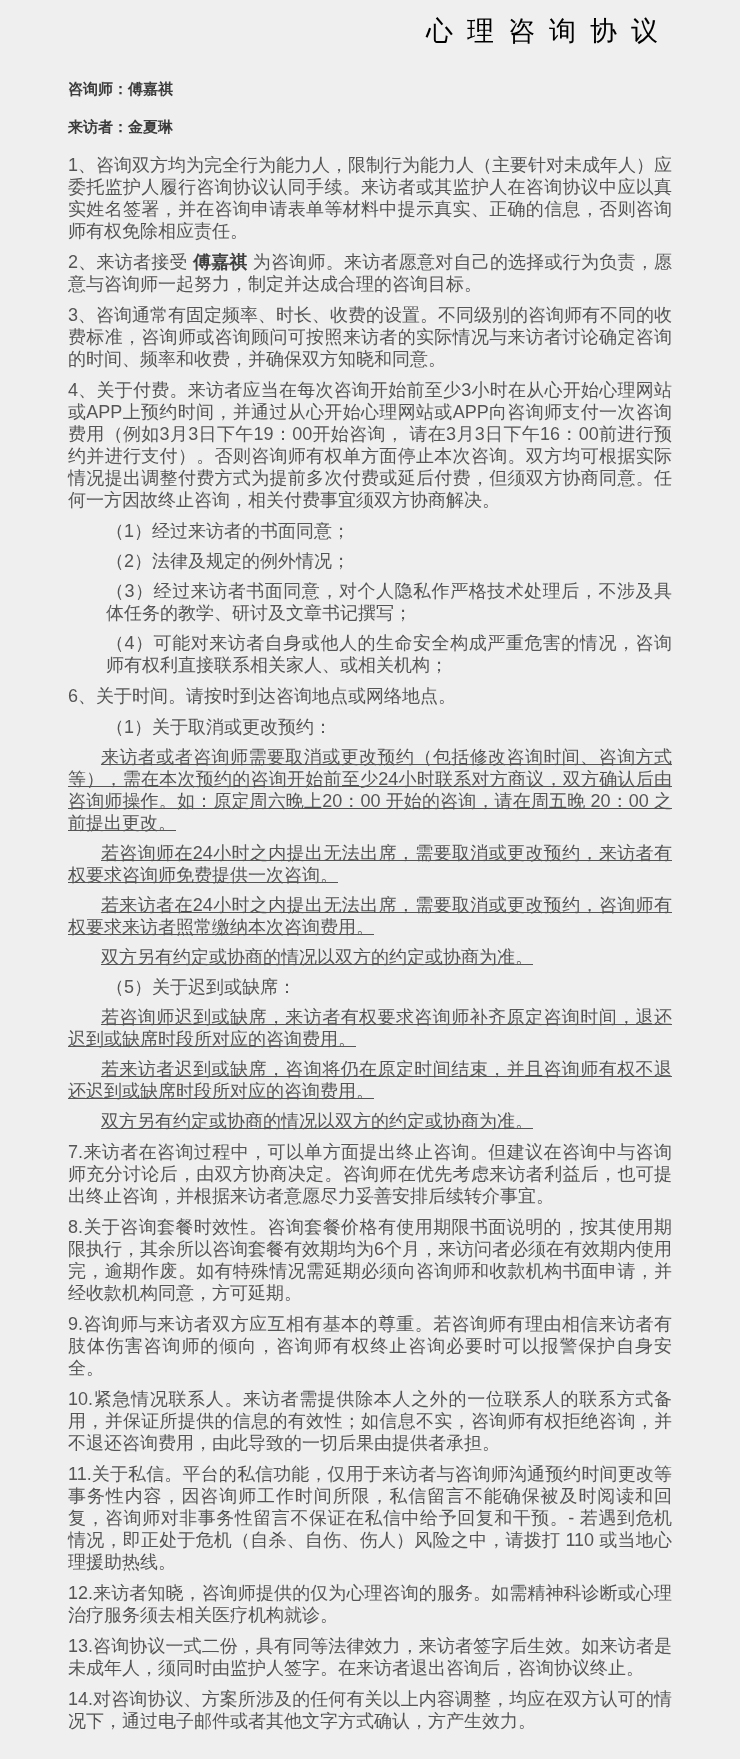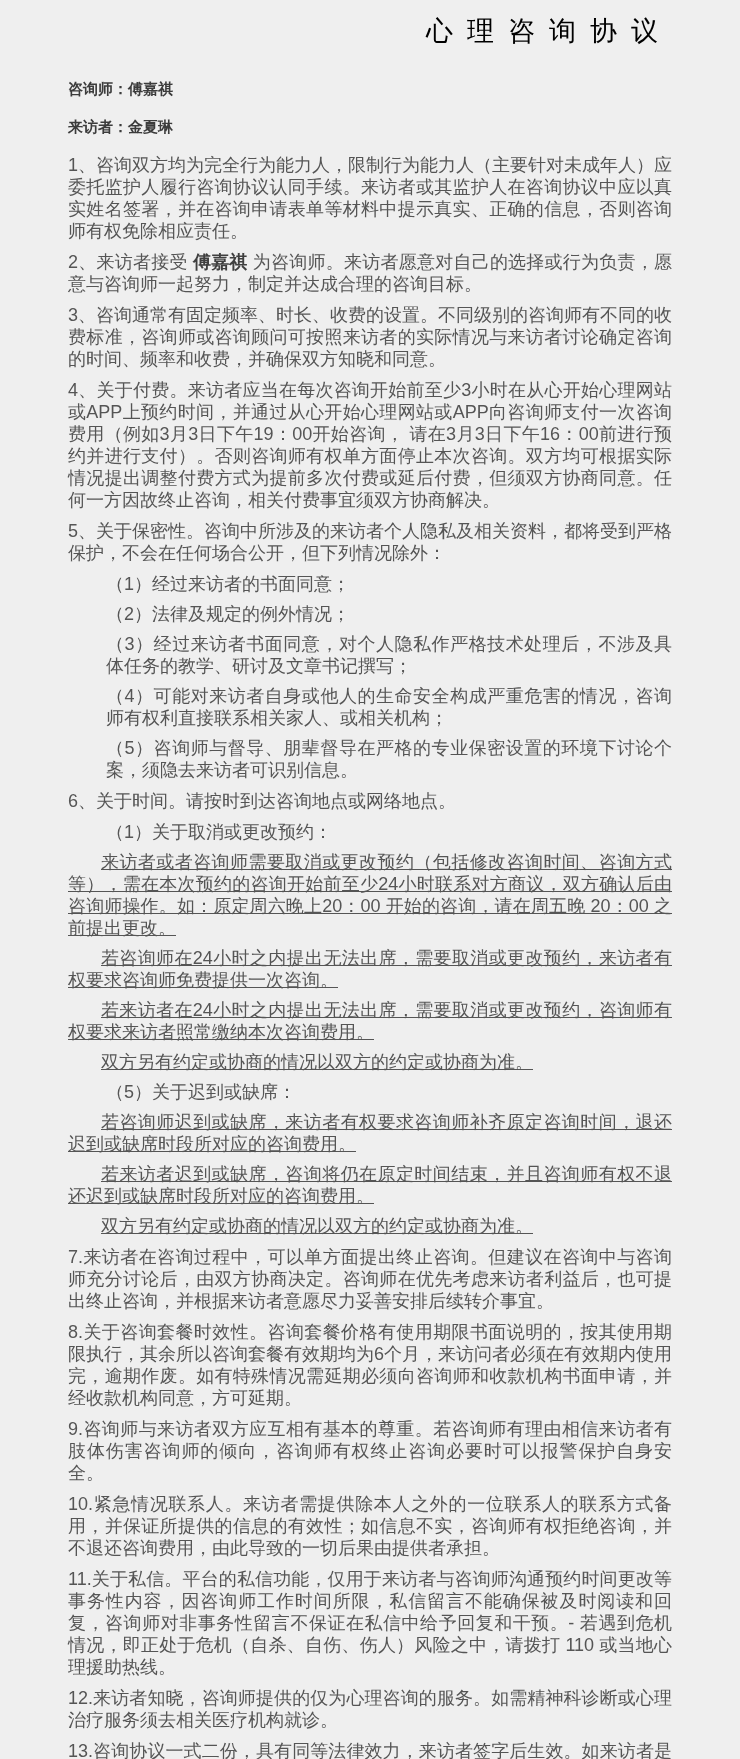--- a/index.html
+++ b/index.html
@@ -63,26 +63,24 @@
   <div class="parties">
     <p class="party-line"><span>咨询师：</span><span>傅嘉祺</span></p>
     <p class="party-line"><span>来访者：</span><span>金夏琳</span></p>
   </div>
 
   <div class="clauses">
       <p class="clause main"><span>1、咨询双方均为完全行为能力人，限制行为能力人（主要针对未成年人）应委托监护人履行咨询协议认同手续。来访者或其监护人在咨询协议中应以真实姓名签署，并在咨询申请表单等材料中提示真实、正确的信息，否则咨询师有权免除相应责任。</span></p>
       <p class="clause main"><span>2、来访者接受 </span><span class="b">傅嘉祺</span><span> 为咨询师。来访者愿意对自己的选择或行为负责，愿意与咨询师一起努力，制定并达成合理的咨询目标。</span></p>
       <p class="clause main"><span>3、咨询通常有固定频率、时长、收费的设置。不同级别的咨询师有不同的收费标准，咨询师或咨询顾问可按照来访者的实际情况与来访者讨论确定咨询的时间、频率和收费，并确保双方知晓和同意。</span></p>
       <p class="clause main"><span>4、关于付费。来访者应当在每次咨询开始前至少3小时在从心开始心理网站或APP上预约时间，并通过从心开始心理网站或APP向咨询师支付一次咨询费用（例如3月3日下午19：00开始咨询， 请在3月3日下午16：00前进行预约并进行支付）。否则咨询师有权单方面停止本次咨询。双方均可根据实际情况提出调整付费方式为提前多次付费或延后付费，但须双方协商同意。任何一方因故终止咨询，相关付费事宜须双方协商解决。</span></p>
-      <p class="clause main"><span>5、关于保密性。咨询中所涉及的来访者个人隐私及相关资料，都将受到严格保护，不会在任何场合公开，但下列情况除外：</span></p>
       <p class="clause sub"><span>（1）经过来访者的书面同意；</span></p>
       <p class="clause sub"><span>（2）法律及规定的例外情况；</span></p>
       <p class="clause sub"><span>（3）经过来访者书面同意，对个人隐私作严格技术处理后，不涉及具体任务的教学、研讨及文章书记撰写；</span></p>
       <p class="clause sub"><span>（4）可能对来访者自身或他人的生命安全构成严重危害的情况，咨询师有权利直接联系相关家人、或相关机构；</span></p>
-      <p class="clause sub"><span>（5）咨询师与督导、朋辈督导在严格的专业保密设置的环境下讨论个案，须隐去来访者可识别信息。</span></p>
       <p class="clause main"><span>6、关于时间。请按时到达咨询地点或网络地点。</span></p>
       <p class="clause sub"><span>（1）关于取消或更改预约：</span></p>
       <p class="clause hang"><span>来访者或者咨询师需要取消或更改预约（包括修改咨询时间、咨询方式等），需在本次预约的咨询开始前至少24小时联系对方商议，双方确认后由咨询师操作。如：原定周六晚上20：00 开始的咨询，请在周五晚 20：00 之前提出更改。</span></p>
       <p class="clause hang"><span>若咨询师在24小时之内提出无法出席，需要取消或更改预约，来访者有权要求咨询师免费提供一次咨询。</span></p>
       <p class="clause hang"><span>若来访者在24小时之内提出无法出席，需要取消或更改预约，咨询师有权要求来访者照常缴纳本次咨询费用。</span></p>
       <p class="clause hang"><span>双方另有约定或协商的情况以双方的约定或协商为准。</span></p>
       <p class="clause sub"><span>（5）关于迟到或缺席：</span></p>
       <p class="clause hang"><span>若咨询师迟到或缺席，来访者有权要求咨询师补齐原定咨询时间，退还迟到或缺席时段所对应的咨询费用。</span></p>
       <p class="clause hang"><span>若来访者迟到或缺席，咨询将仍在原定时间结束，并且咨询师有权不退还迟到或缺席时段所对应的咨询费用。</span></p>
       <p class="clause hang"><span>双方另有约定或协商的情况以双方的约定或协商为准。</span></p>

